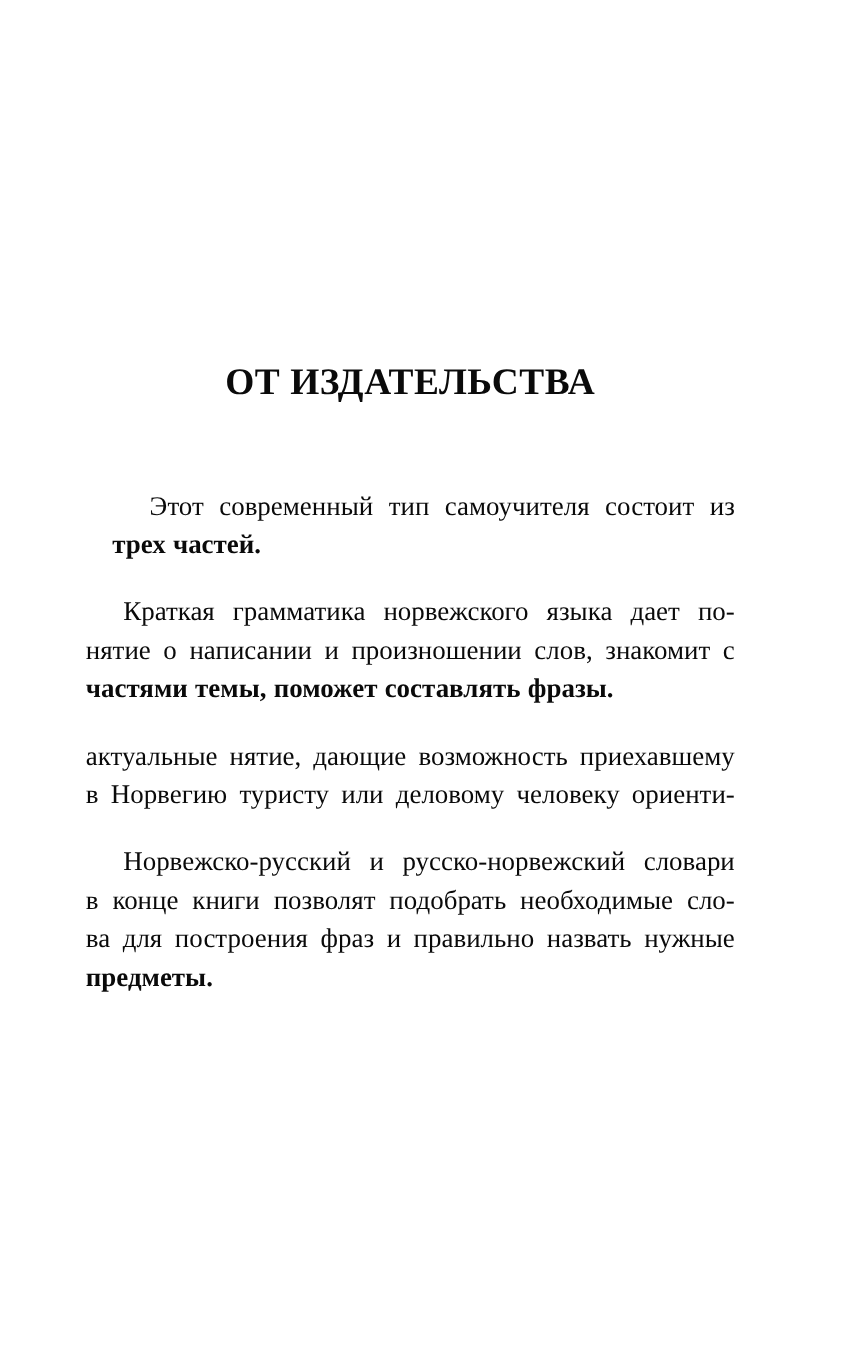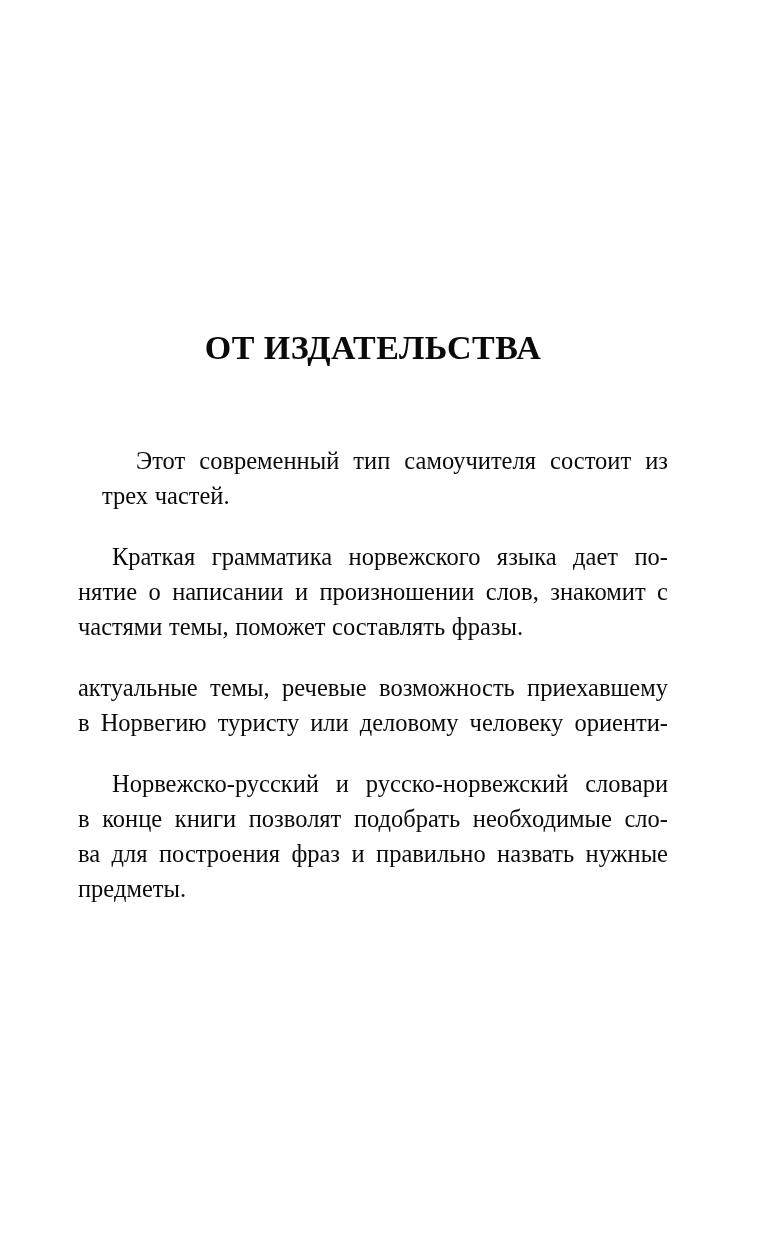--- a/index.html
+++ b/index.html
@@ -46,20 +46,21 @@
   .line {
     text-align: justify;
     text-align-last: justify;
     word-spacing: 0.5px;
   }
   .line.first {
     text-indent: 34px;
   }
   .line.last {
     text-align-last: left;
+    font-weight: bold;
   }
 </style>
 </head>
 <body>
 
 <div class="page">
   <div class="text-col">
 
     <h1 class="page-title">ОТ ИЗДАТЕЛЬСТВА</h1>
 
@@ -68,21 +69,21 @@
       <div class="line last">трех частей.</div>
     </div>
 
     <div class="para">
       <div class="line first">Краткая грамматика норвежского языка дает по-</div>
       <div class="line">нятие о написании и произношении слов, знакомит с</div>
       <div class="line last">частями темы, поможет составлять фразы.</div>
     </div>
 
     <div class="para">
-      <div class="line">актуальные темы, речевые возможность приехавшему</div>
+      <div class="line">актуальные нятие, дающие возможность приехавшему</div>
       <div class="line">в Норвегию туристу или деловому человеку ориенти-</div>
     </div>
 
     <div class="para">
       <div class="line first">Норвежско-русский и русско-норвежский словари</div>
       <div class="line">в конце книги позволят подобрать необходимые сло-</div>
       <div class="line">ва для построения фраз и правильно назвать нужные</div>
       <div class="line last">предметы.</div>
     </div>
 

